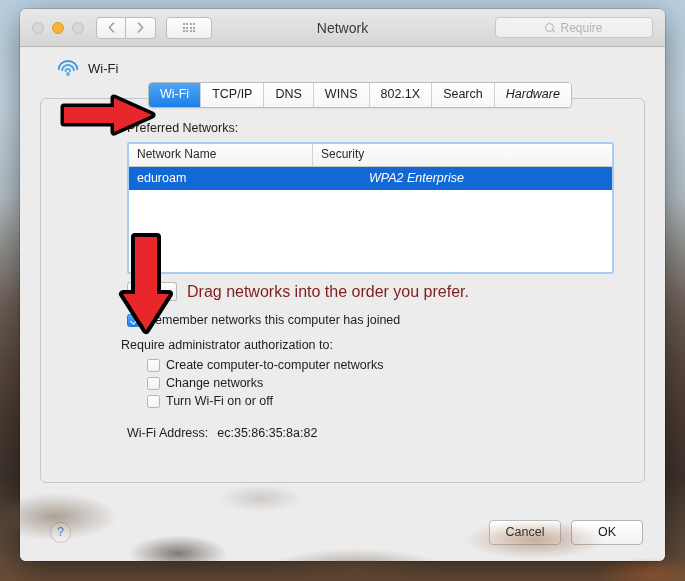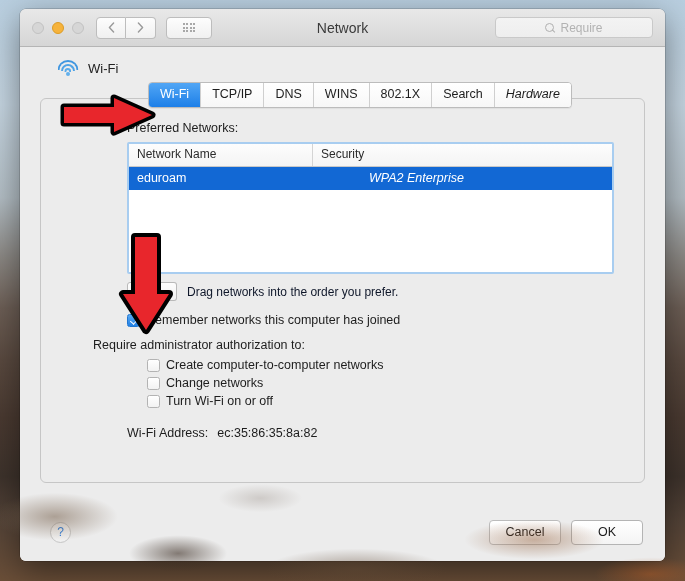--- a/index.html
+++ b/index.html
@@ -239,21 +239,21 @@
   .pmgroup { display: flex; }
   .pmbtn {
     width: 25px; height: 19px;
     background: linear-gradient(180deg,#fdfdfd,#f1f1f1);
     border: 1px solid #b9b9b9;
     display: flex; align-items: center; justify-content: center;
     font-size: 14px; color: #3a3a3a; line-height: 1;
   }
   .pmbtn:first-child { border-radius: 3px 0 0 3px; }
   .pmbtn:last-child  { border-radius: 0 3px 3px 0; border-left: none; }
-  .hinttext { font-size: 12px; color: #0f172a; }
+  .hinttext { font-size: 16px; color: #7f1d1d; }
 
   
   .cbrow { display: flex; align-items: center; gap: 6px; }
   .chk {
     width: 13px; height: 13px;
     border-radius: 2.5px;
     border: 1px solid #b3b3b3;
     background: linear-gradient(180deg,#ffffff,#f2f2f2);
     flex: 0 0 13px;
     position: relative;
@@ -267,21 +267,21 @@
     position: absolute;
     left: 4px; top: 1.2px;
     width: 3.5px; height: 7px;
     border: solid #fff;
     border-width: 0 1.8px 1.8px 0;
     transform: rotate(42deg);
   }
   .cblabel { font-size: 12.5px; color: #1d1d1d; }
 
   .remember-row { margin-left: 62px; margin-top: 12px; }
-  .require-label { font-size: 12.5px; color: #1d1d1d; margin-left: 28px; margin-top: 11px; }
+  .require-label { font-size: 12.5px; color: #1d1d1d; margin-left: 56px; margin-top: 11px; }
   .sub-cb { margin-left: 82px; margin-top: 6px; }
   .sub-cb + .sub-cb { margin-top: 4px; }
 
   .addr-row {
     margin-left: 62px; margin-top: 18px;
     font-size: 12.5px; color: #1d1d1d;
     display: flex; gap: 9px;
   }
 
   

